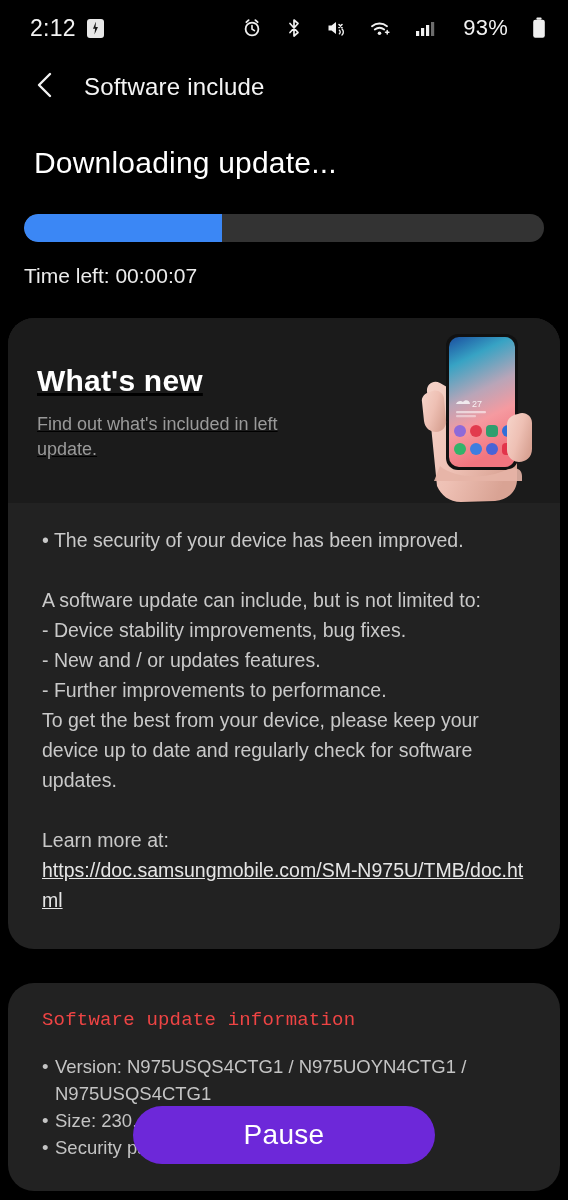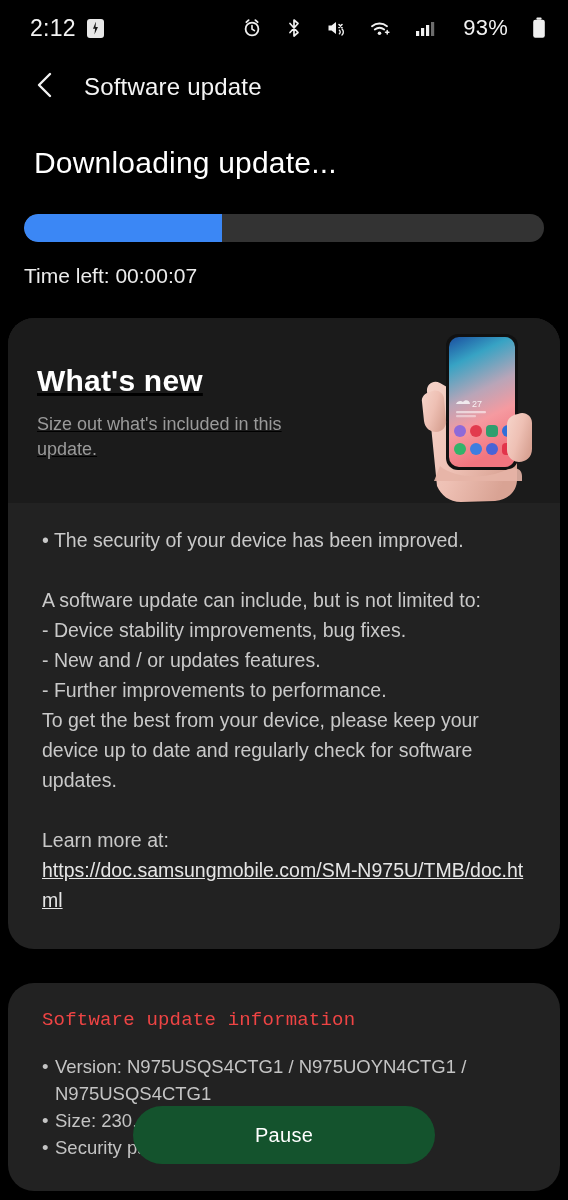--- a/index.html
+++ b/index.html
@@ -66,22 +66,22 @@
   .info-card { margin:34px 8px 0 8px; background:#222222; border-radius:26px; padding:26px 28px 30px 34px; }
   .info-title { font-size:19px; color:#ef4444; letter-spacing:.2px;font-family:Liberation Mono, monospace; }
   .info-list { margin-top:22px; font-size:18.5px; line-height:27px; color:#c4c4c4; }
   .info-list .li { display:flex; }
   .info-list .dot { width:13px; flex:none; }
   .info-list .txt { flex:1; }
 
   
   .btn-row { position:absolute; left:0; right:0; bottom:36px; display:flex; justify-content:center; }
   .pause-btn {
-    width:302px; height:58px; border-radius:29px; background:#14532d;
-    color:#fff; font-size:20px; display:flex; align-items:center; justify-content:center;
+    width:302px; height:58px; border-radius:29px; background:#6d28d9;
+    color:#fff; font-size:28px; display:flex; align-items:center; justify-content:center;
     border:none; font-family:"Liberation Sans", sans-serif; letter-spacing:.3px;margin-top:44px;
   }
 </style>
 </head>
 <body>
 
 <div class="screen">
 
   <div class="statusbar">
     <span class="sb-time">2:12</span>
@@ -134,36 +134,36 @@
   </div>
 
   <div class="header">
     <div class="back-btn">
       <span>
         <svg width="24" height="28" viewBox="0 0 24 28">
             <path d="M16 3 5 14l11 11" fill="none" stroke="#f2f2f2" stroke-width="2.4" stroke-linecap="round" stroke-linejoin="round"></path>
           </svg>
       </span>
     </div>
-    <div class="hdr-title">Software update</div>
+    <div class="hdr-title">Software include</div>
   </div>
 
   <div class="progress-block">
     <div class="dl-title">Downloading update...</div>
     <div class="pbar-wrap">
       <div class="pbar-fill" id="pbar-fill" style="width: 38%; background: rgb(59, 135, 245);"></div>
     </div>
     <div class="time-left">Time left: 00:00:07</div>
   </div>
 
   <div class="card">
     <div class="whatsnew">
       <div class="wn-text">
         <div class="wn-title">What's new</div>
-        <div class="wn-sub">Size out what's included in this update.</div>
+        <div class="wn-sub">Find out what's included in left update.</div>
       </div>
       <div class="wn-img">
         <svg width="160" height="185" viewBox="0 0 160 185">
           <defs>
             <linearGradient id="wall" x1="0" y1="0" x2="0.25" y2="1">
               <stop offset="0" stop-color="#1b4fa0"></stop>
               <stop offset="0.22" stop-color="#37a3c4"></stop>
               <stop offset="0.5" stop-color="#b9a5b8"></stop>
               <stop offset="0.72" stop-color="#f59aa0"></stop>
               <stop offset="1" stop-color="#f2757f"></stop>

